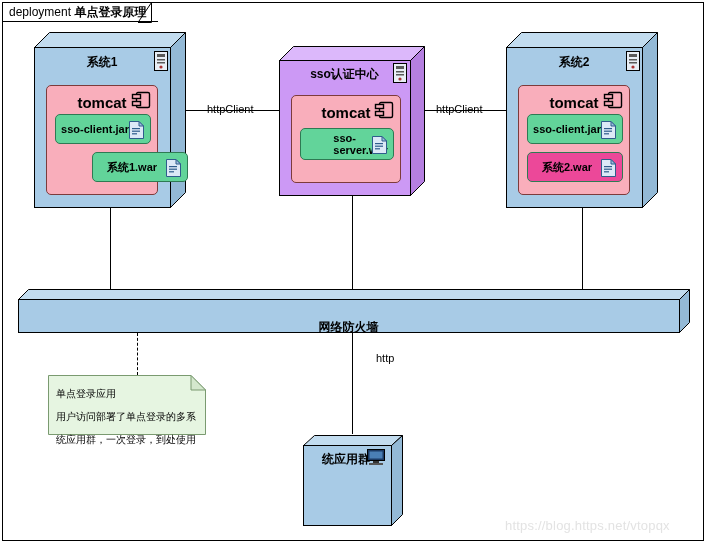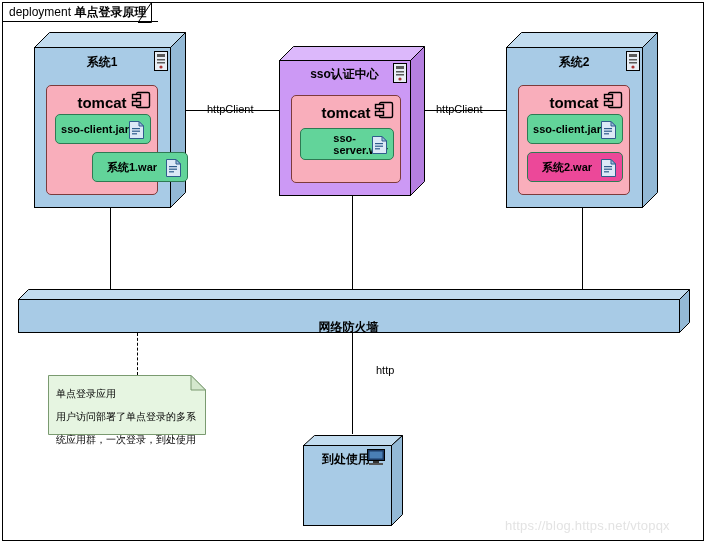--- a/index.html
+++ b/index.html
@@ -204,21 +204,21 @@
   <div class="conn conn-v" style="left:110px; top:205px; height:90px;"></div>
   <div class="conn conn-v" style="left:352px; top:196px; height:99px;"></div>
   <div class="conn conn-v" style="left:582px; top:205px; height:90px;"></div>
 
   <div class="conn conn-v" style="left:352px; top:333px; height:101px;"></div>
 
   <div class="conn-dashed" style="left:137px; top:333px; height:42px;"></div>
 
   <div class="conn-label" style="left:207px; top:103px;">httpClient</div>
   <div class="conn-label" style="left:436px; top:103px;">httpClient</div>
-  <div class="conn-label" style="left:336px; top:364px;padding-left:40px;">http</div>
+  <div class="conn-label" style="left:336px; top:352px;padding-left:40px;">http</div>
 
   <div class="node" style="left:34px; top:30px; width:152px; height:178px;">
     <svg class="cube-svg" width="152" height="178" viewBox="0 0 152 178">
 
       <polygon points="0.5,17.5 15.5,2.5 151.5,2.5 136.5,17.5" fill="#c2dcef" stroke="#000" stroke-width="1"></polygon>
 
       <polygon points="136.5,17.5 151.5,2.5 151.5,162.5 136.5,177.5" fill="#93b9d6" stroke="#000" stroke-width="1"></polygon>
 
       <rect x="0.5" y="17.5" width="136" height="160" fill="#a8cbe6" stroke="#000" stroke-width="1"></rect>
     </svg>
@@ -389,21 +389,21 @@
 用户访问部署了单点登录的多系
 统应用群，一次登录，到处使用</div>
   </div>
 
   <div class="node" style="left:303px; top:434px; width:100px; height:92px;">
     <svg class="cube-svg" width="100" height="92" viewBox="0 0 100 92">
       <polygon points="0.5,11.5 11.5,1.5 99.5,1.5 88.5,11.5" fill="#c2dcef" stroke="#000" stroke-width="1"></polygon>
       <polygon points="88.5,11.5 99.5,1.5 99.5,80.5 88.5,91.5" fill="#93b9d6" stroke="#000" stroke-width="1"></polygon>
       <rect x="0.5" y="11.5" width="88" height="80" fill="#a8cbe6" stroke="#000" stroke-width="1"></rect>
     </svg>
-    <div class="node-title" style="top:17px; width:74px; left:6px; text-align:center;">到处使用</div>
+    <div class="node-title" style="top:17px; width:74px; left:6px; text-align:center;">统应用群</div>
     <div class="icon-screen" style="left:64px; top:15px;">
       <svg width="20" height="17" viewBox="0 0 20 17">
         <rect x="0.5" y="0.5" width="17" height="11" fill="#1b3a63" stroke="#000" stroke-width="1"></rect>
         <rect x="2.5" y="2.5" width="13" height="7" fill="#4a7fb5"></rect>
         <rect x="6" y="12" width="6" height="2" fill="#333"></rect>
         <rect x="2" y="14" width="14" height="2" fill="#555"></rect>
       </svg>
     </div>
 
   </div>

